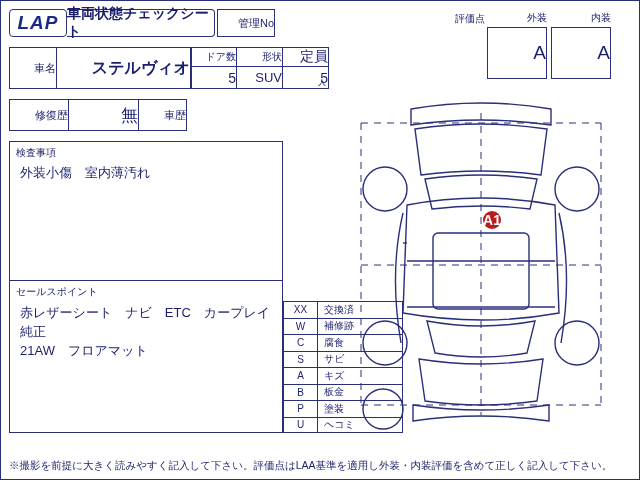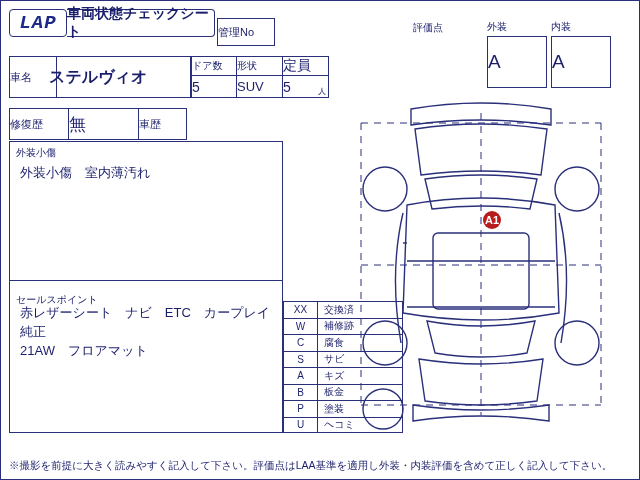--- a/index.html
+++ b/index.html
@@ -23,33 +23,31 @@
     background: #fff;
   }
   .bx {
     position: absolute;
     box-sizing: border-box;
     border: 1px solid #2a2f7a;
   }
   .ctr {
     display: flex;
     align-items: center;
-    justify-content: flex-start;
+    justify-content: flex-end;
     text-align: center;
-    margin-top: 9px;
   }
 
   
   #logo-box {
     left: 8px; top: 8px; width: 58px; height: 28px;
     border: 1px solid #2a2f7a;
     border-radius: 4px;
     display: flex; align-items: center; justify-content: center;
     background: #fff;
-    font-family: Liberation Mono, monospace;
   }
   #logo-box .logo-text {
     font-size: 19px;
     font-weight: bold;
     font-style: italic;
     letter-spacing: 1px;
     color: #1b2a8a;
   }
   #title-box {
     left: 66px; top: 8px; width: 148px; height: 28px;
@@ -128,21 +126,21 @@
     position: absolute; left: 6px; top: 4px; font-size: 10px;
   }
   #inspect-text {
     position: absolute; left: 10px; top: 22px; right: 6px;
     font-size: 13px; line-height: 18px; white-space: pre-wrap;
   }
 
   
   #sales-box { left: 8px; top: 280px; width: 274px; height: 152px; border-top: none; }
   #sales-title {
-    position: absolute; left: 6px; top: 12px; font-size: 10px;
+    position: absolute; left: 6px; top: 4px; font-size: 10px;
   }
   #sales-text {
     position: absolute; left: 10px; top: 22px; right: 6px;
     font-size: 13px; line-height: 19px; white-space: pre-wrap;
   }
 
   
   #legend { left: 282px; top: 300px; width: 120px; height: 132px; border: none; }
   .legend-row {
     display: flex;
@@ -169,21 +167,21 @@
   
   #diagram { left: 340px; top: 92px; width: 280px; height: 340px; border: none; }
   #diagram svg { display: block; }
   #mark-a1 {
     position: absolute;
     left: 142px; top: 118px;
     width: 18px; height: 18px;
     border-radius: 50%;
     background: #b91c1c;
     color: #fff;
-    font-size: 11px;
+    font-size: 14px;
     font-weight: bold;
     display: flex; align-items: center; justify-content: center;
   }
 
   
   #footer {
     position: absolute;
     left: 8px; bottom: 6px; right: 8px;
     font-size: 10.5px;
     color: #1b1f6b;
@@ -255,21 +253,21 @@
     <span class="t">修復歴</span>
   </div>
   <div class="bx ctr" id="repair-value">
     <span class="t">無</span>
   </div>
   <div class="bx ctr" id="history-label">
     <span class="t">車歴</span>
   </div>
 
   <div class="bx" id="inspect-box">
-    <div id="inspect-title">外装小傷</div>
+    <div id="inspect-title">検査事項</div>
     <div id="inspect-text">外装小傷　室内薄汚れ</div>
   </div>
 
   <div class="bx" id="sales-box">
     <div id="sales-title">セールスポイント</div>
     <div id="sales-text">赤レザーシート　ナビ　ETC　カープレイ　純正
 21AW　フロアマット</div>
   </div>
 
   <div class="bx" id="legend">

